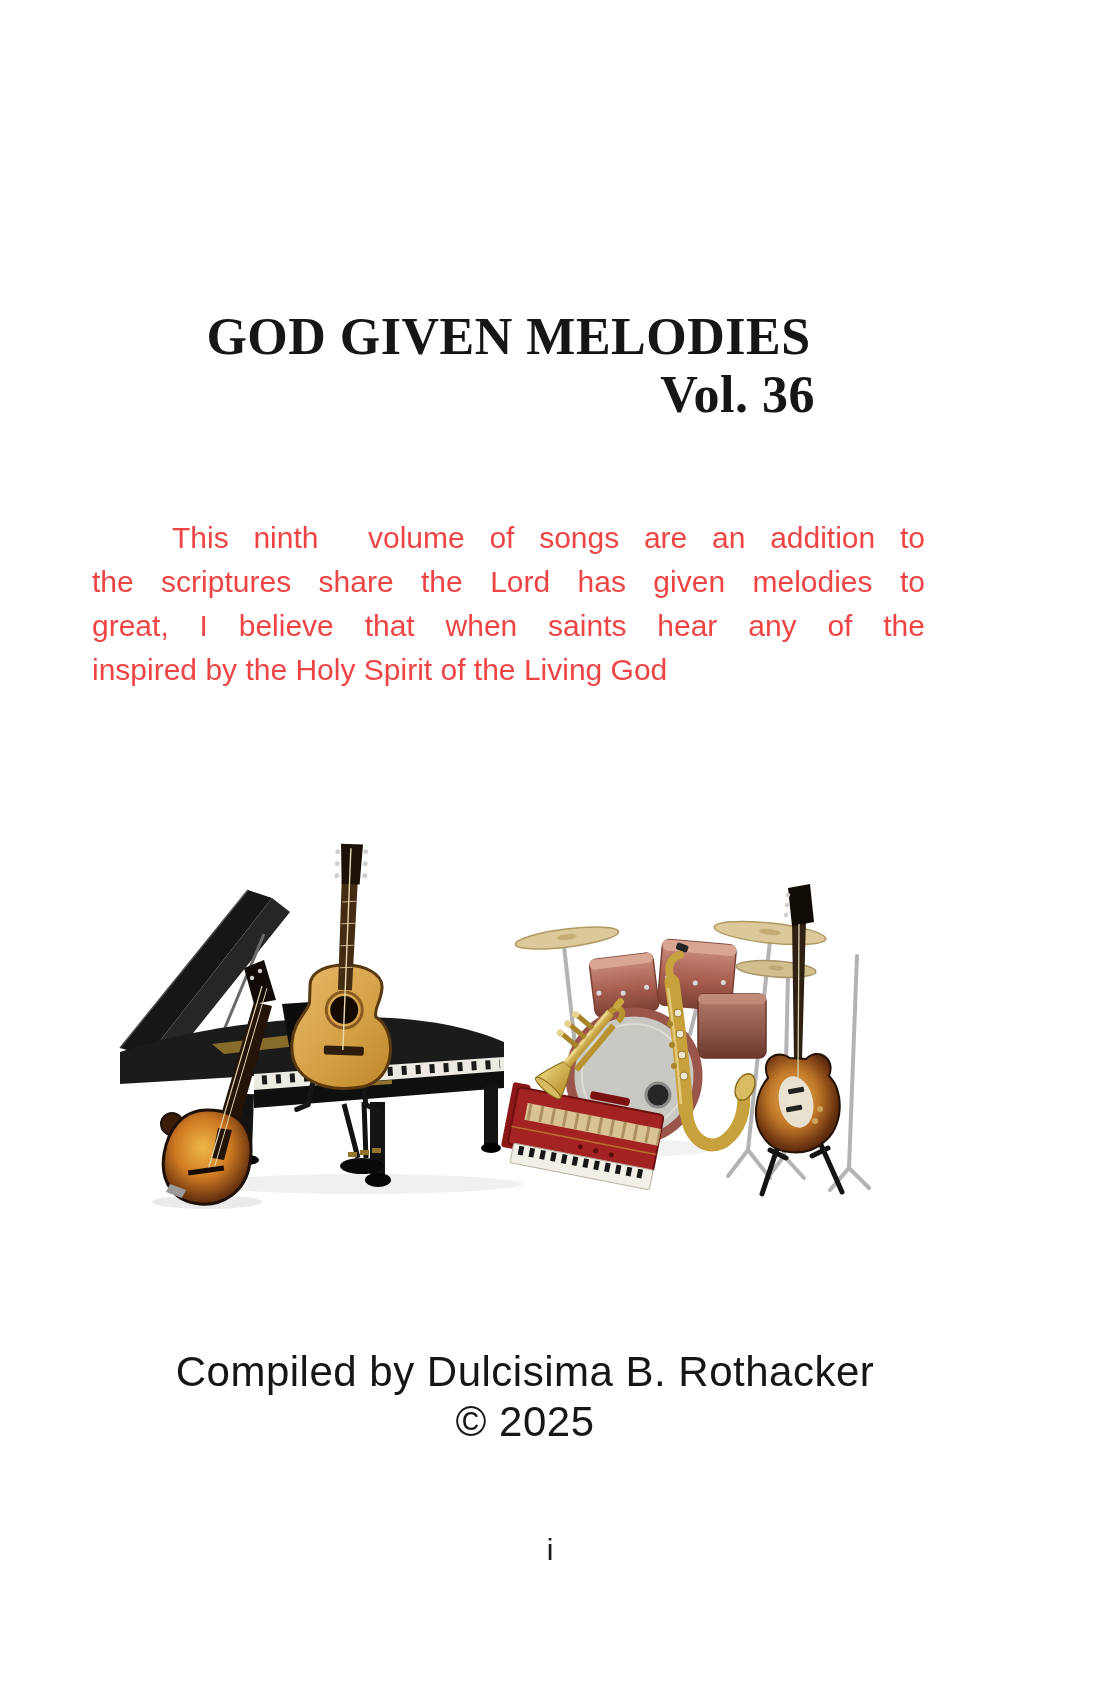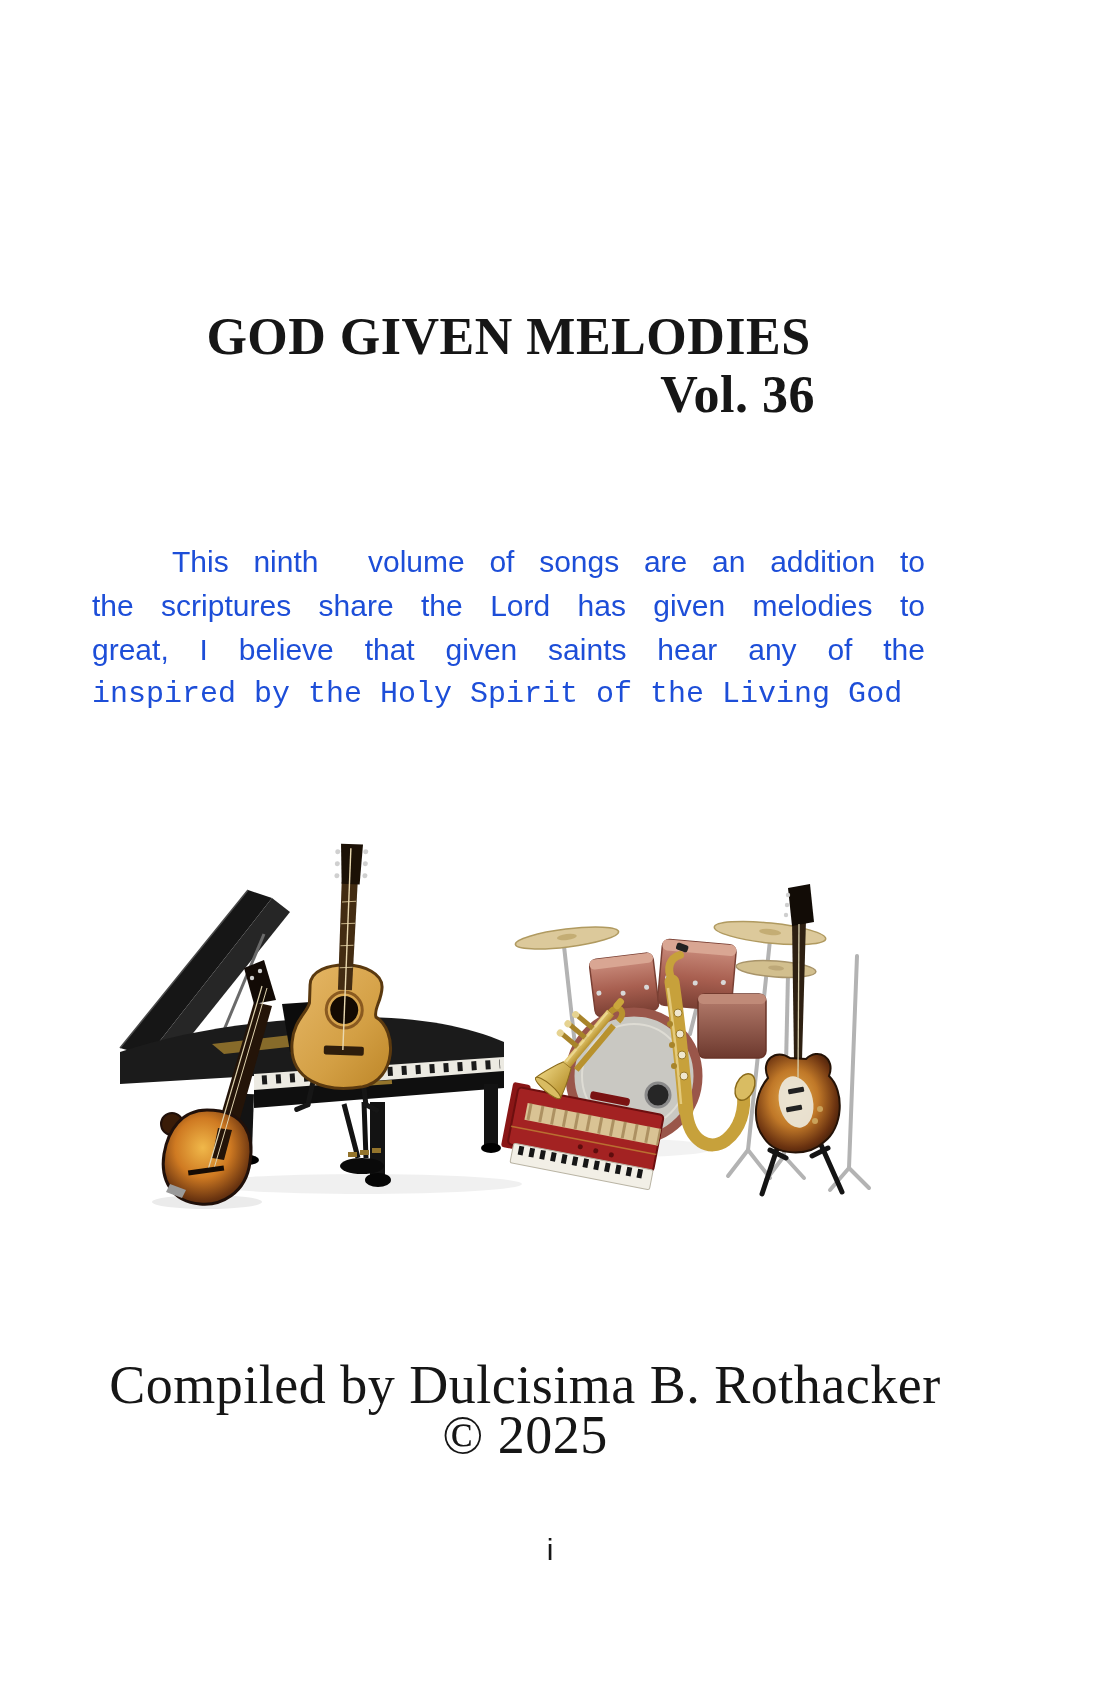--- a/index.html
+++ b/index.html
@@ -27,59 +27,57 @@
     font-size: 52px;
     line-height: 58px;
     letter-spacing: 0.5px;
   }
   .title-vol {
     text-align: right;
     padding-right: 110px;
   }
   .intro-block {
     position: absolute;
-    top: 540px;
+    top: 516px;
     left: 92px;
     width: 833px;
     font-family: "Liberation Sans", sans-serif;
     font-size: 30px;
     line-height: 44px;
-    color: #1d4ed8;
+    color: #ef4444;
   }
   .pline {
     text-align: justify;
     text-align-last: justify;
     white-space: nowrap;
   }
   .pline.first {
     text-indent: 80px;
   }
   .pline.last {
     text-align: left;
     text-align-last: left;
-    font-family: Liberation Mono, monospace;
   }
   .instruments {
     position: absolute;
     top: 838px;
     left: 112px;
     width: 770px;
     height: 375px;
   }
   .footer-block {
     position: absolute;
     top: 1347px;
     left: 90px;
     width: 870px;
     text-align: center;
-    font-family: Liberation Serif, serif;
-    font-size: 54px;
+    font-family: Liberation Sans, sans-serif;
+    font-size: 42px;
     line-height: 50px;
     letter-spacing: 0.5px;
-    margin-top: 13px;
   }
   .page-number {
     position: absolute;
     top: 1533px;
     left: 0;
     width: 1100px;
     text-align: center;
     font-family: "Liberation Sans", sans-serif;
     font-size: 30px;
   }
@@ -90,21 +88,21 @@
 <div class="page">
 
   <div class="title-block">
     <div>GOD GIVEN MELODIES</div>
     <div class="title-vol">Vol. 36</div>
   </div>
 
   <div class="intro-block">
     <div class="pline first">This ninth&nbsp; volume of songs are an addition to</div>
     <div class="pline">the scriptures share the Lord has given melodies to</div>
-    <div class="pline">great, I believe that given saints hear any of the</div>
+    <div class="pline">great, I believe that when saints hear any of the</div>
     <div class="pline last">inspired by the Holy Spirit of the Living God</div>
   </div>
 
   <svg class="instruments" role="img" viewBox="0 0 770 375" xmlns="http://www.w3.org/2000/svg" aria-label="Collage of musical instruments: black grand piano, sunburst mandolin, acoustic guitar on stand, red accordion, brass trumpet, rose-colored drum kit with cymbals, saxophone, and sunburst electric guitar on stand">
     <defs>
       <radialGradient id="gradMandolin" cx="45%" cy="40%" r="70%">
         <stop offset="0%" stop-color="#f0b84a"></stop>
         <stop offset="45%" stop-color="#cf7a22"></stop>
         <stop offset="80%" stop-color="#6a3410"></stop>
         <stop offset="100%" stop-color="#3a1c08"></stop>

